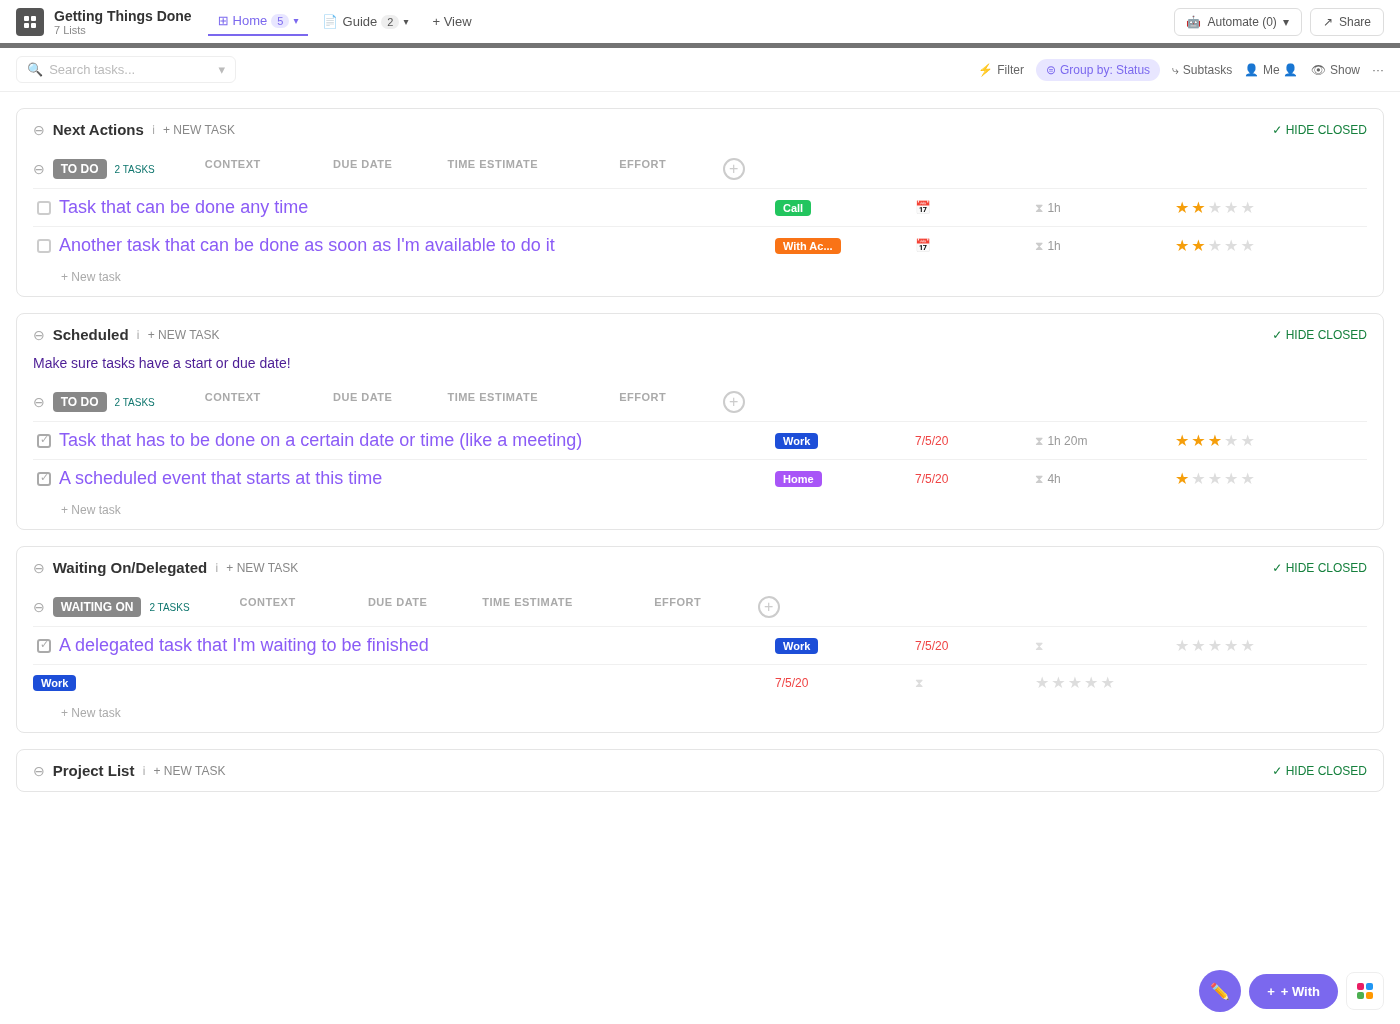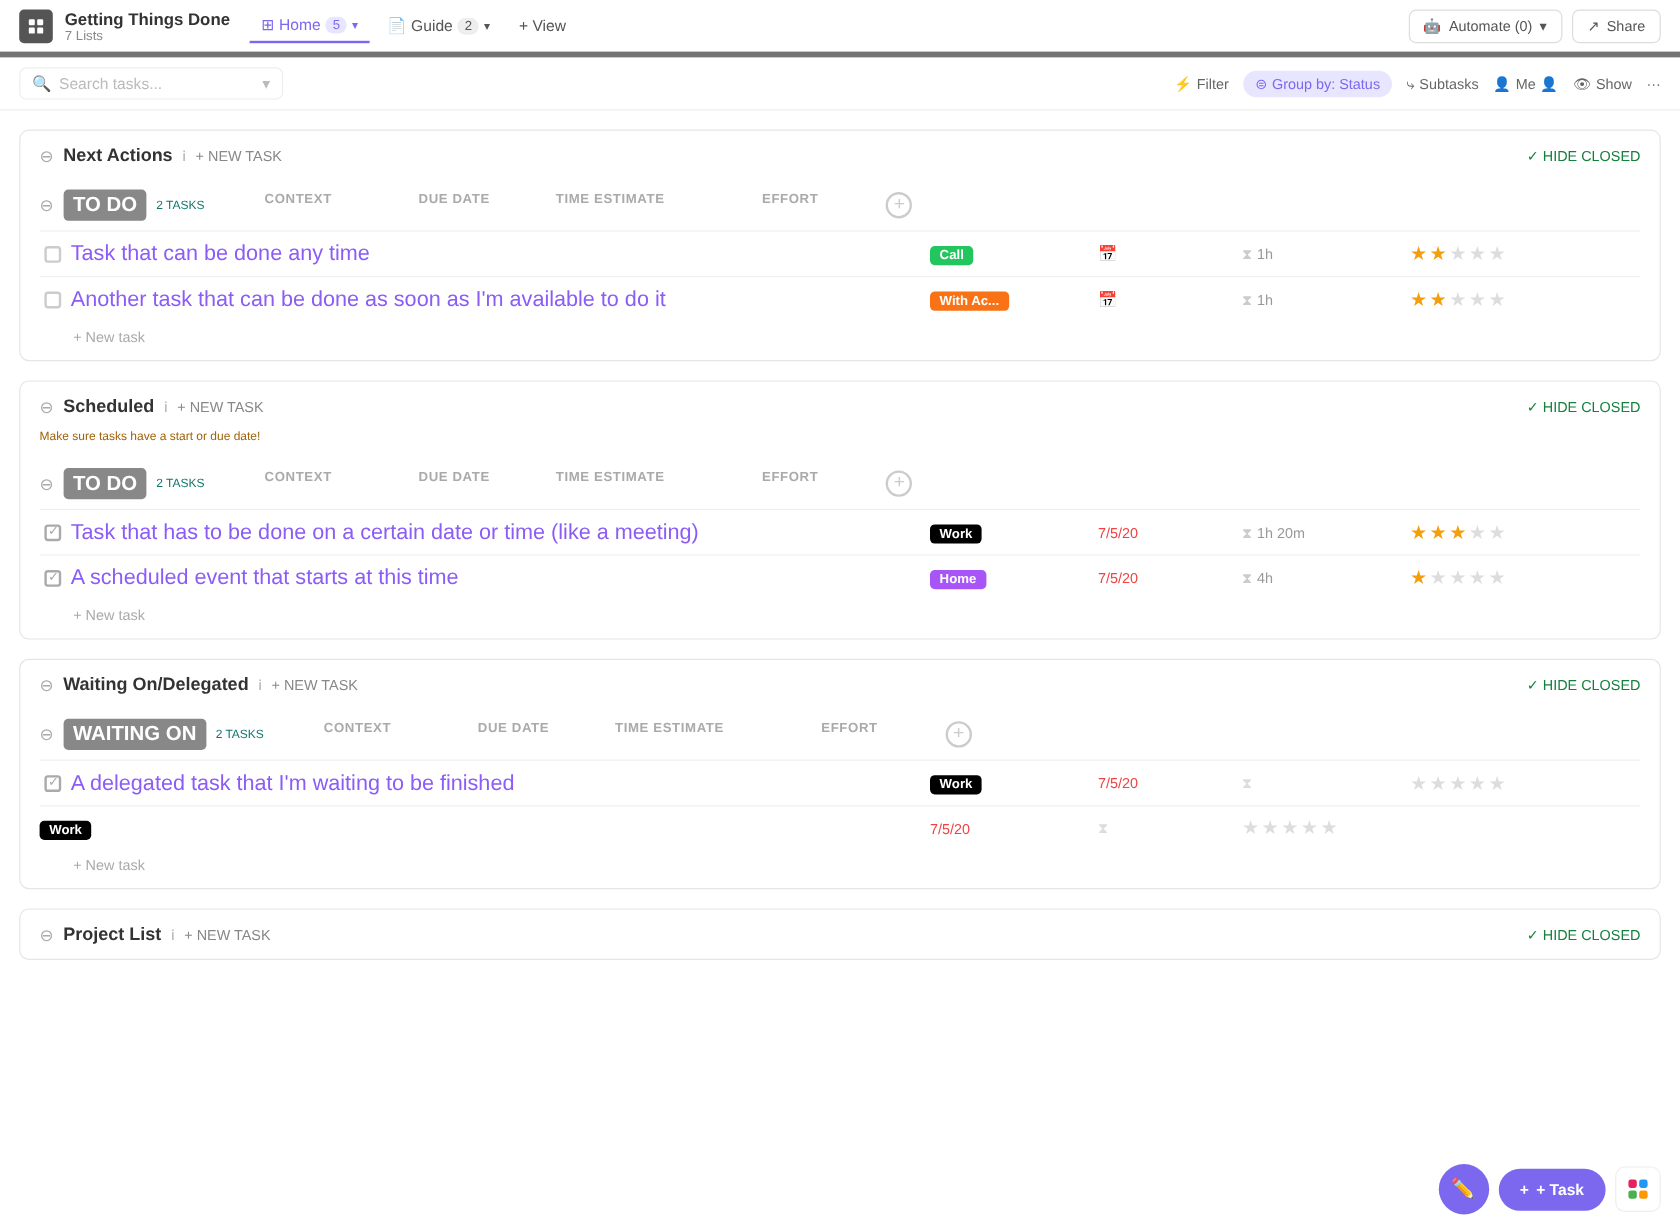--- a/index.html
+++ b/index.html
@@ -29,42 +29,42 @@
     
     .main { overflow-y: auto; height: calc(100vh - 96px); padding: 0 0 100px 0; }
 
     
     .section { border: 1px solid #e5e5e5; border-radius: 8px; margin: 16px; }
     .section-header { display: flex; align-items: center; padding: 12px 16px; gap: 8px; }
     .section-title { font-weight: 700; font-size: 15px; }
     .section-info { color: #aaa; font-size: 12px; cursor: pointer; }
     .new-task-link { color: #888; font-size: 12px; cursor: pointer; }
     .hide-closed { margin-left: auto; font-size: 12px; color: #15803d; cursor: pointer; display: flex; align-items: center; gap: 4px; }
-    .section-note { padding: 0 16px 12px 16px; color: #a16207; font-size: 10px; }
+    .section-note { padding: 0 16px 12px 16px; color: #4c1d95; font-size: 14px; }
 
     
     .status-group { padding: 0 16px 8px 16px; }
     .status-header { display: flex; align-items: center; gap: 8px; padding: 8px 0; }
-    .status-badge { padding: 3px 8px; border-radius: 4px; font-size: 17px; font-weight: 700; color: #fff; cursor: pointer; }
+    .status-badge { padding: 3px 8px; border-radius: 4px; font-size: 12px; font-weight: 700; color: #fff; cursor: pointer; }
     .status-badge.todo { background: #888; color: #fff; }
     .status-badge.waiting { background: #888; color: #fff; }
     .status-count { color: #0f766e; font-size: 10px; }
     .col-header { font-size: 11px; font-weight: 600; color: #aaa; text-transform: uppercase; letter-spacing: 0.5px; text-align: center; }
 
     
     .task-row { display: grid; grid-template-columns: 1fr 140px 120px 140px 160px 32px; align-items: center; padding: 8px 0; border-top: 1px solid #f0f0f0; margin-left: 0; }
     .task-left { display: flex; align-items: center; gap: 8px; padding-left: 4px; }
     .task-check { width: 14px; height: 14px; border: 2px solid #ccc; border-radius: 3px; flex-shrink: 0; }
     .task-check.checked { border-color: #aaa; position: relative; }
     .task-check.checked::after { content: '✓'; position: absolute; top: -3px; left: 1px; font-size: 11px; color: #aaa; }
     .task-name { font-size: 18px; color: #8b5cf6; }
     .context-tag { padding: 2px 8px; border-radius: 4px; font-size: 11px; font-weight: 600; color: #fff; white-space: nowrap; }
     .context-tag.call { background: #22c55e; }
     .context-tag.withac { background: #f97316; }
-    .context-tag.work { background: #000000; }
+    .context-tag.work { background: #1d4ed8; }
     .context-tag.home { background: #a855f7; }
     .due-date { font-size: 12px; color: #ef4444; }
     .time-est { display: flex; align-items: center; gap: 4px; font-size: 12px; color: #999; }
     .time-icon { color: #ccc; }
     .stars { display: flex; gap: 2px; }
     .star { font-size: 16px; color: #f59e0b; }
     .star.empty { color: #ddd; }
     .add-btn { width: 22px; height: 22px; border-radius: 50%; border: 2px solid #ccc; display: flex; align-items: center; justify-content: center; color: #ccc; cursor: pointer; font-size: 16px; font-weight: 300; }
 
     
@@ -377,21 +377,21 @@
 
   </div>
   </div>
 
 <div class="bottom-bar">
   <div class="btn-edit">
     <span>✏️</span>
   </div>
   <div class="btn-new-task">
     <span>+</span>
-    <span>+ Task</span>
+    <span>+ With</span>
   </div>
   <div class="btn-apps">
     <div class="grid-icon">
       <div class="grid-dot" style="background:#e91e63;"></div>
       <div class="grid-dot" style="background:#2196f3;"></div>
       <div class="grid-dot" style="background:#4caf50;"></div>
       <div class="grid-dot" style="background:#ff9800;"></div>
     </div>
   </div>
 </div>

